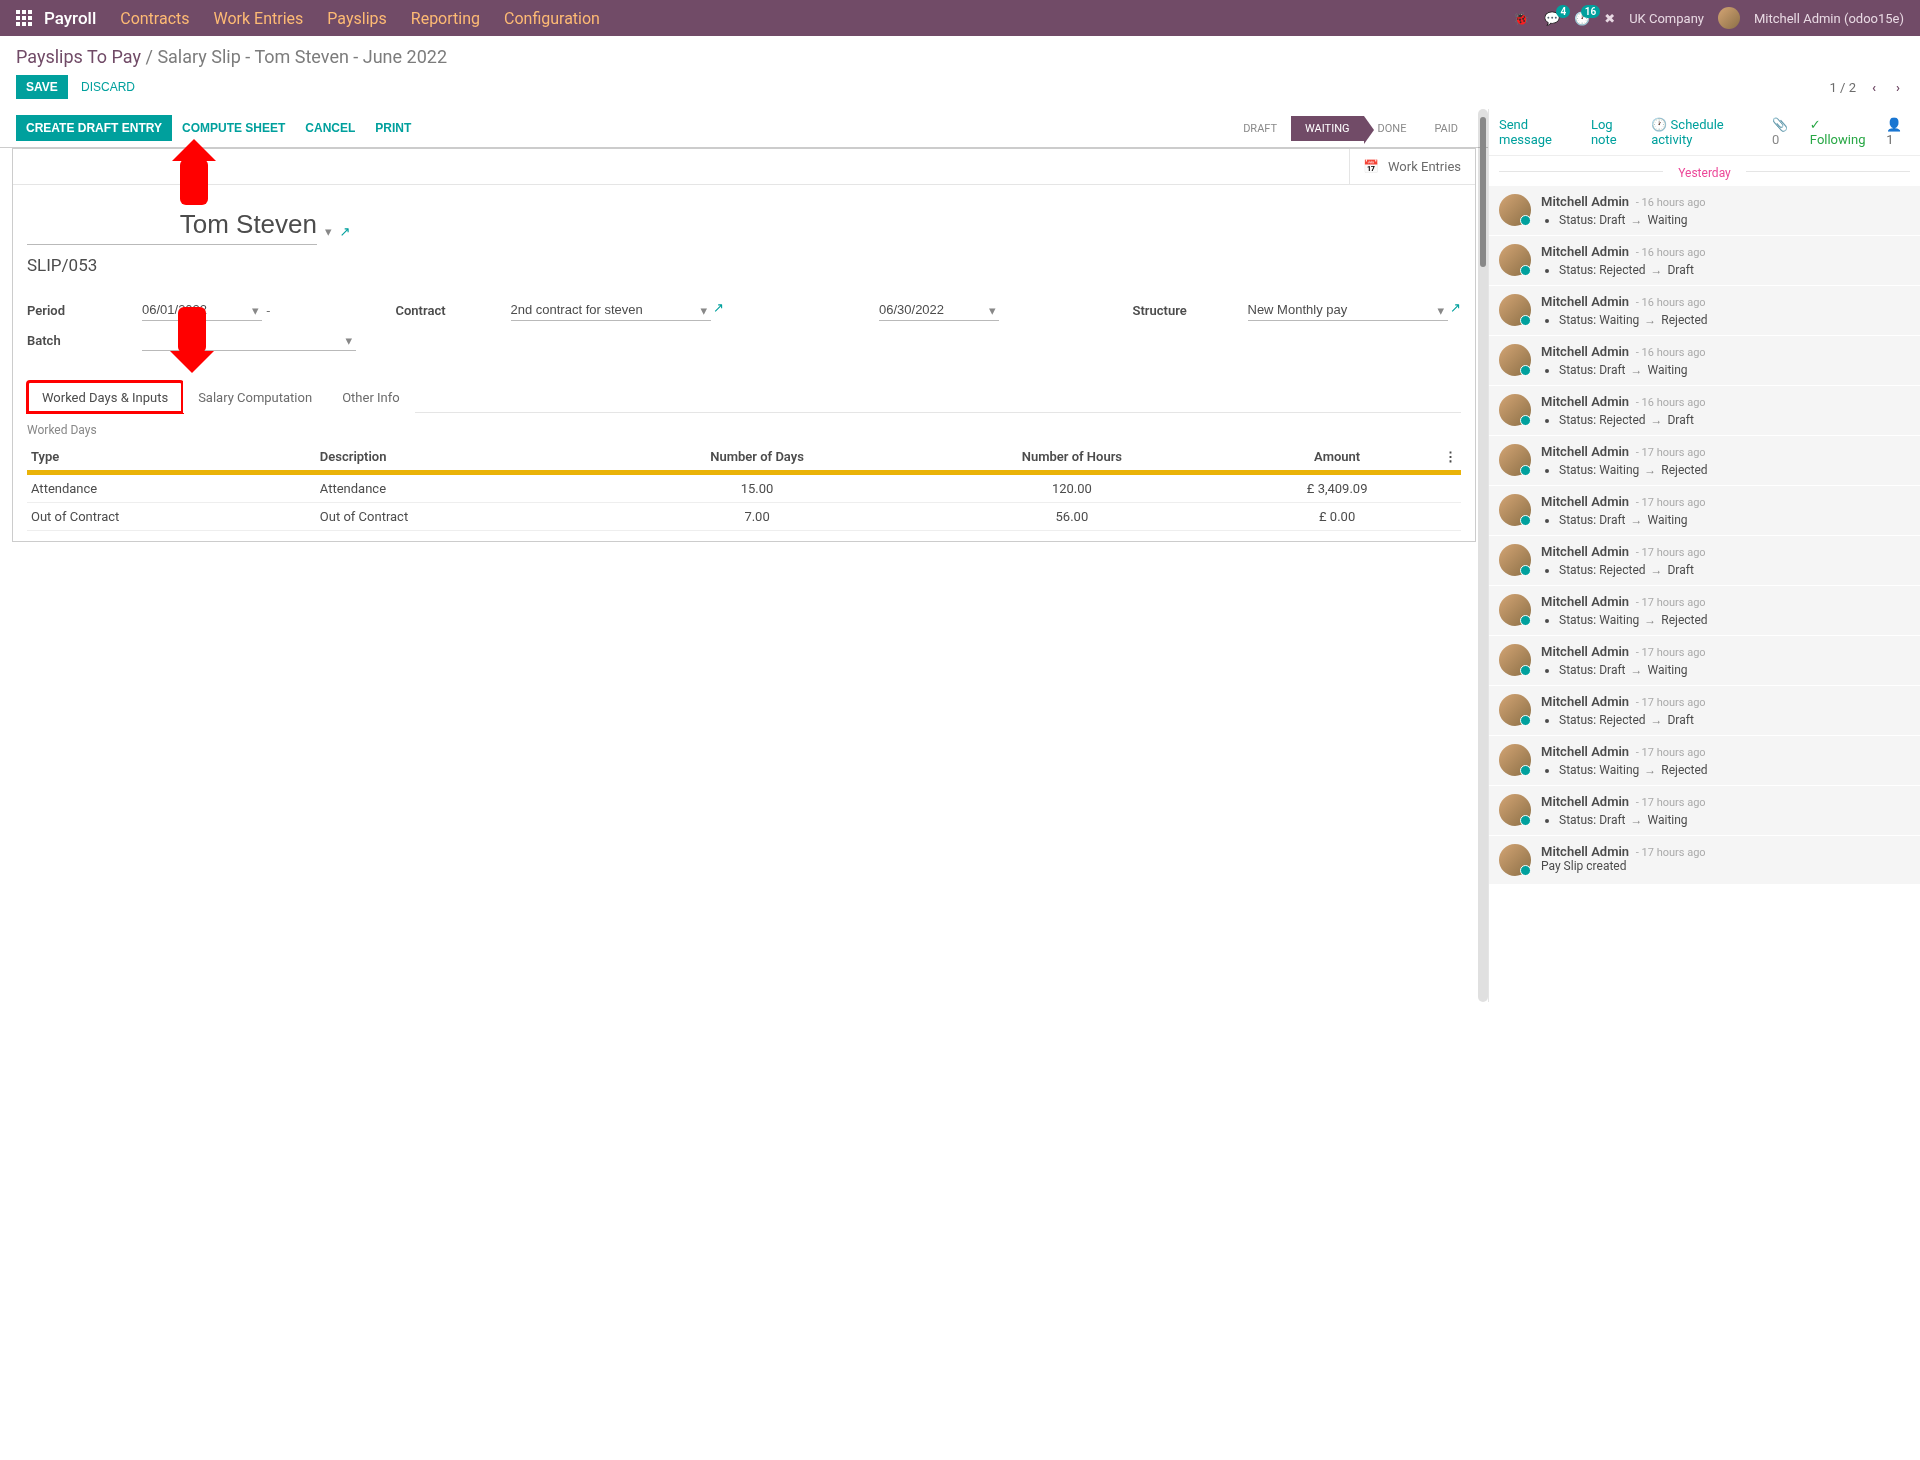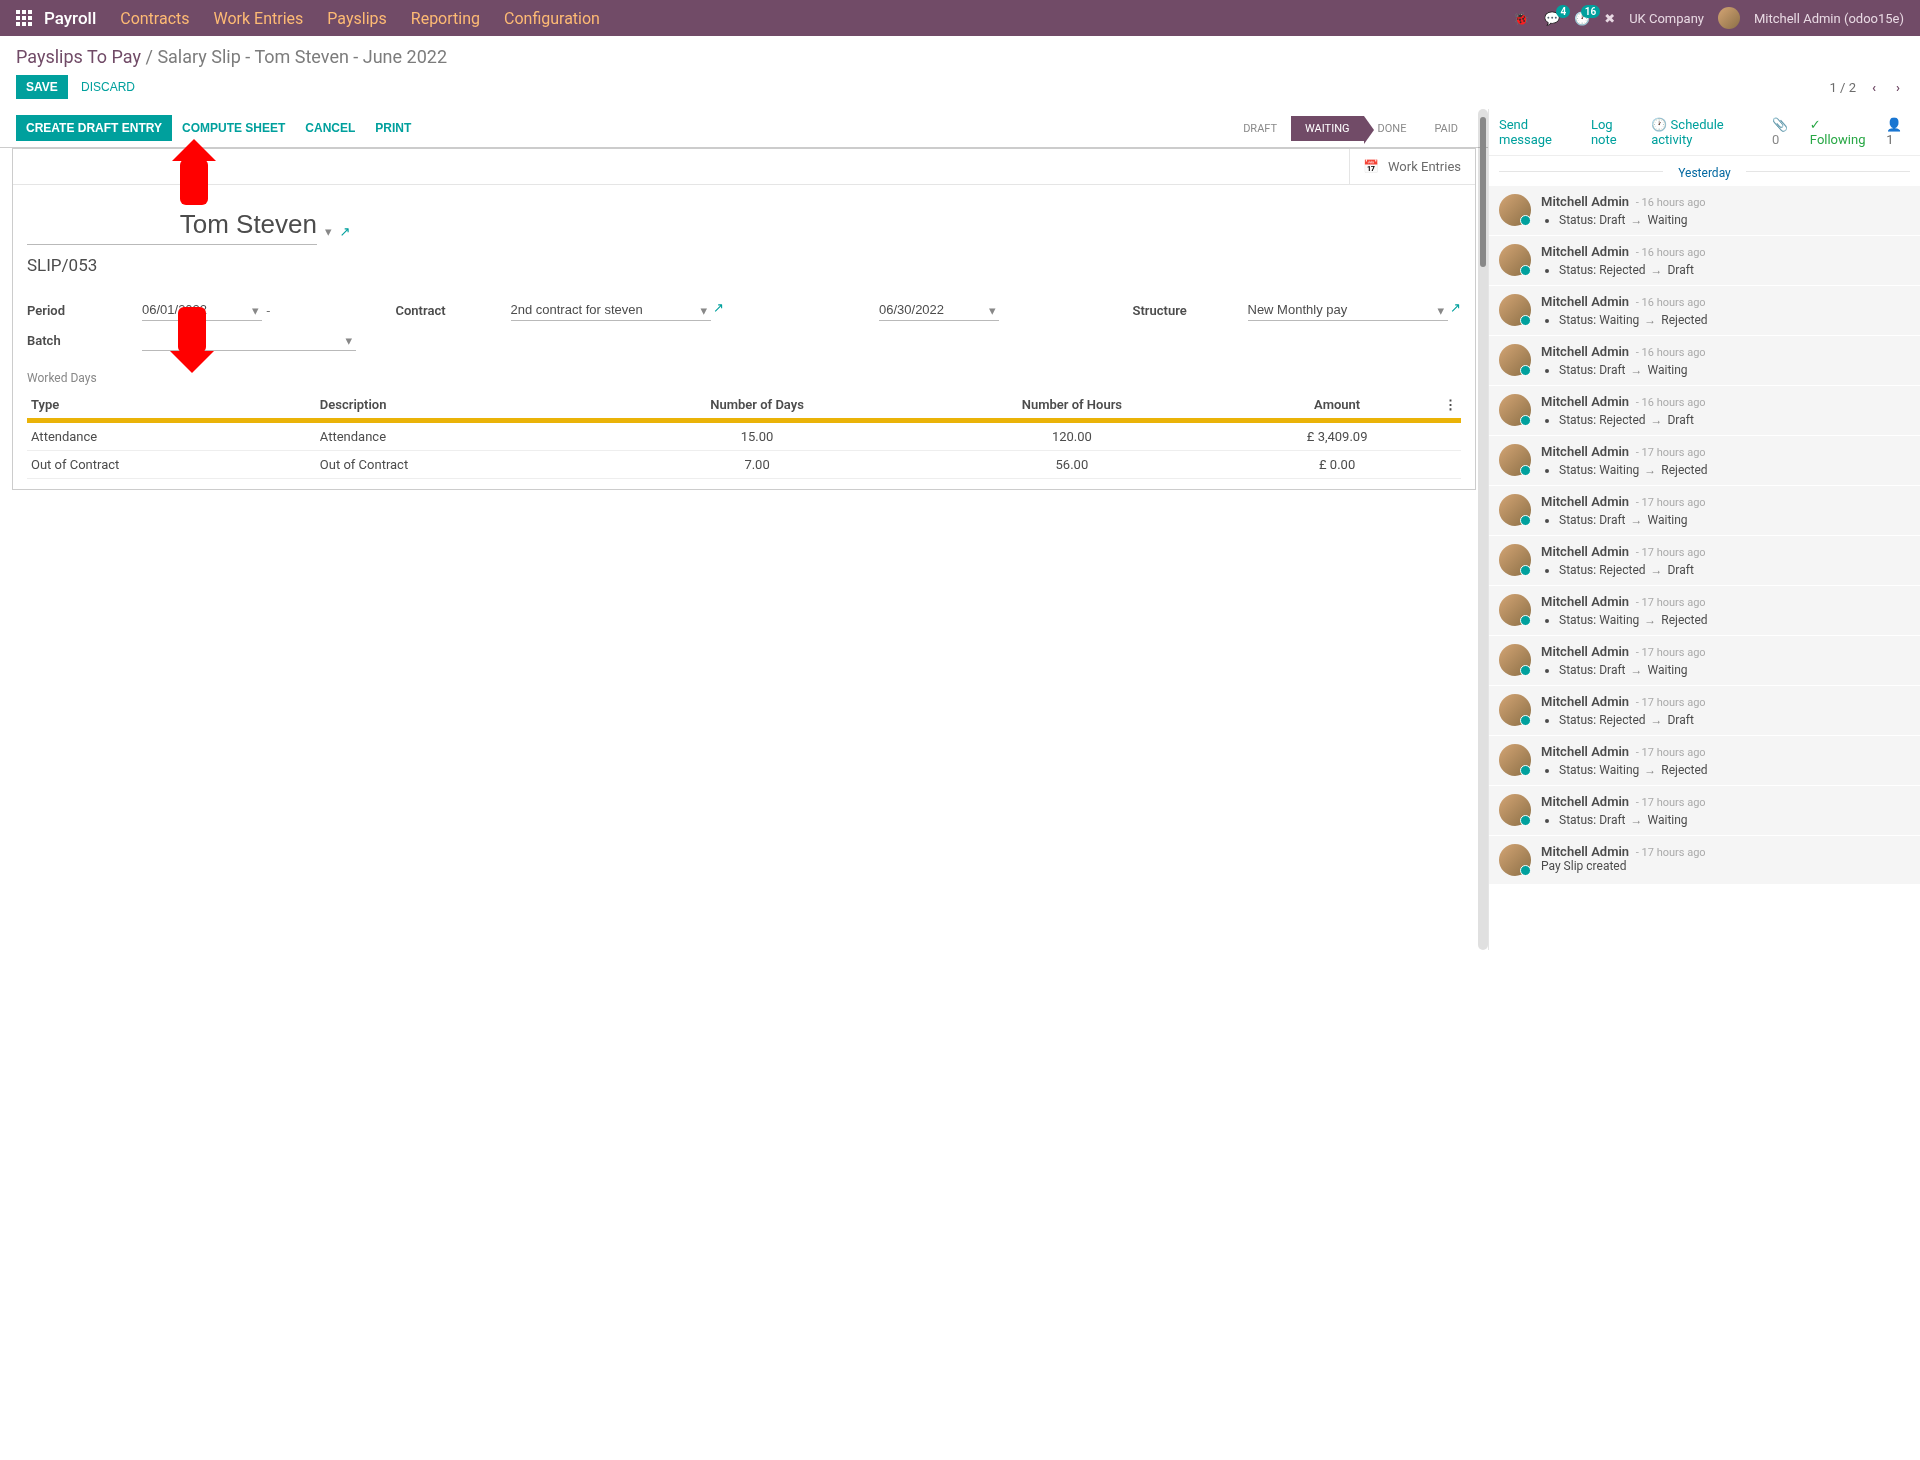--- a/index.html
+++ b/index.html
@@ -67,21 +67,21 @@
 .scrollhint::before{content:"";position:absolute;top:8px;left:2px;width:6px;height:150px;background:#888;border-radius:3px;}
 .arrow-annot { position:absolute; width:28px; height:46px; background:#ff0000; border-radius:6px; }
 .arrow-annot.up::before { content:""; position:absolute; top:-20px; left:-8px; border-left:22px solid transparent; border-right:22px solid transparent; border-bottom:22px solid #ff0000;}
 .arrow-annot.down::before { content:""; position:absolute; bottom:-20px; left:-8px; border-left:22px solid transparent; border-right:22px solid transparent; border-top:22px solid #ff0000;}
 .chatter-head { display:flex; align-items:center; padding:8px 10px; gap:14px; border-bottom:1px solid #eee; }
 .chatter-head .clink { color:#00A09D; font-size:13px; cursor:pointer; }
 .chatter-head .right { margin-left:auto; display:flex; gap:14px; align-items:center;}
 .chatter-head .attach { color:#888; font-size:13px;}
 .chatter-head .follow { color:#28a745; font-size:13px;}
 .chatter-head .followerc { color:#6c6c6c; font-size:13px;}
-.chatter-date { text-align:center; padding:10px 0 6px; font-size:12px; color:#0369a1; position:relative;}
+.chatter-date { text-align:center; padding:10px 0 6px; font-size:12px; color:#ec4899; position:relative;}
 .chatter-date::before,.chatter-date::after{content:"";position:absolute;top:50%;width:38%;height:1px;background:#e5e5e5;}
 .chatter-date::before{left:10px;} .chatter-date::after{right:10px;}
 .msg { display:flex; gap:10px; padding:8px 10px; background:#f5f5f5; margin-bottom:1px;}
 .msg .av { width:32px; height:32px; border-radius:50%; background:linear-gradient(135deg,#d4a574,#8b6f47); position:relative; flex-shrink:0;}
 .msg .av::after{content:"";position:absolute;bottom:0;right:0;width:9px;height:9px;background:#00A09D;border:1px solid #fff;border-radius:50%;}
 .msg .body { flex:1; font-size:12px;}
 .msg .author { font-weight:600; color:#4c4c4c; font-size:13px;}
 .msg .time { color:#aaa; font-size:11px; margin-left:4px;}
 .msg ul { list-style: disc; margin:4px 0 0 18px;}
 .msg .arrow-sm { color:#888; padding:0 2px;}
@@ -203,20 +203,25 @@
           <div class="field-row">
             <div class="field-label">Batch</div>
             <div class="field-input">
               <input value="" style="">
                 <span class="caret">▾</span>
             </div>
           </div>
         </div>
       </div>
 
+      <div class="tabs">
+        <div class="tab active highlight">Worked Days &amp; Inputs</div>
+        <div class="tab">Salary Computation</div>
+        <div class="tab">Other Info</div>
+      </div>
       <div class="tab-content">
         <div class="section-label">Worked Days</div>
         <table class="worked">
           <thead>
               <tr>
             <th>Type</th>
             <th>Description</th>
             <th class="num">Number of Days</th>
             <th class="num">Number of Hours</th>
             <th class="num">Amount</th>

